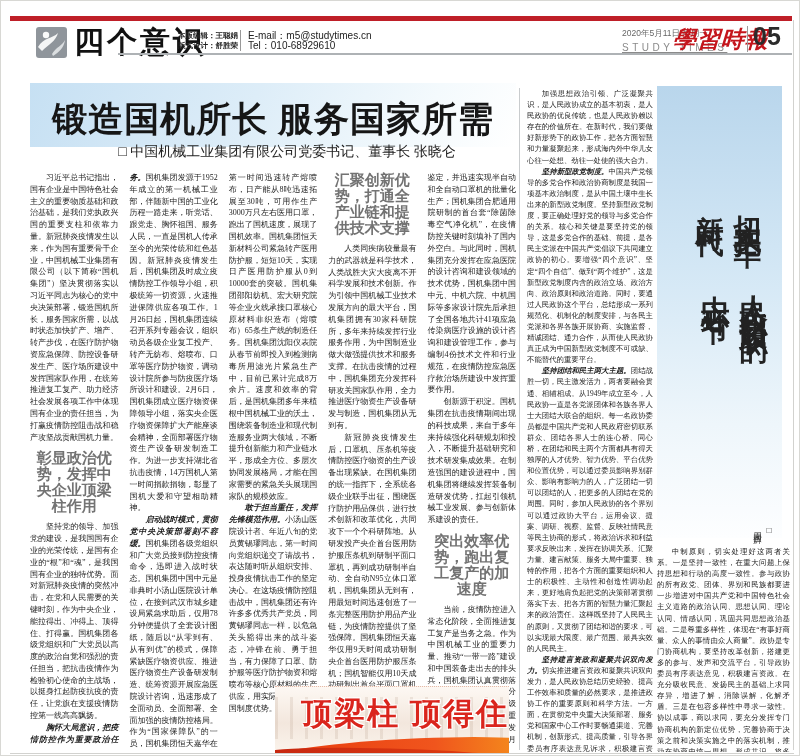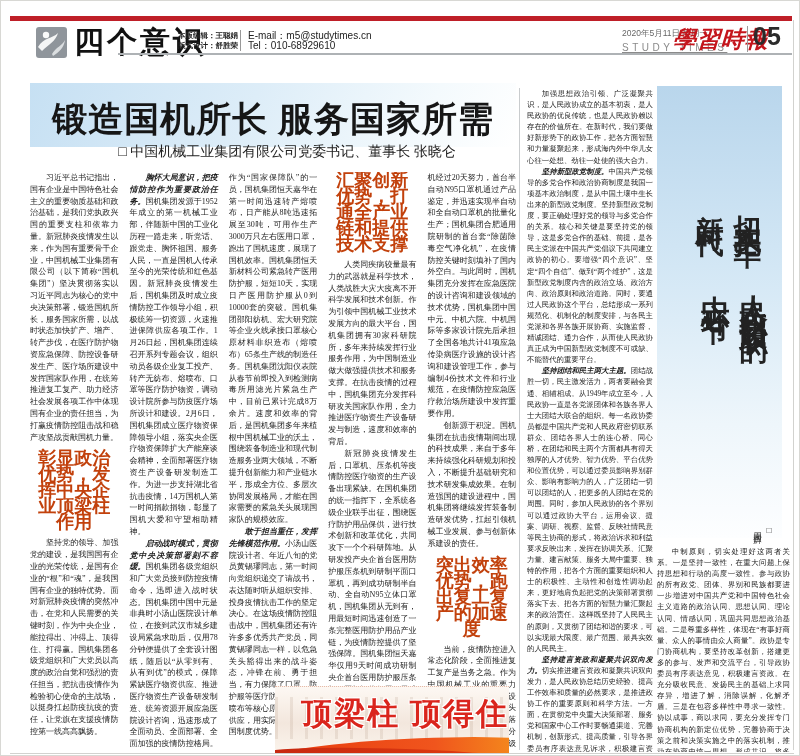--- a/index.html
+++ b/index.html
@@ -29,22 +29,22 @@
   
   .headline-box{position:absolute;left:30px;top:83px;width:486px;height:64px;
         background:linear-gradient(115deg,#c6e0f3 0%,#ddedf8 45%,#f4fafd 80%,#fff 100%);
         text-align:center;}
   .headline{margin-top:13px;font-size:35px;font-weight:bold;letter-spacing:1px;color:#161616;}
   .byline{margin-top:0;font-size:14px;color:#222;padding-left:28px;}
   .main-body{position:absolute;left:30px;top:172px;width:486px;height:580px;overflow:hidden;
         column-count:5;column-gap:11px;column-fill:auto;
         font-size:8px;line-height:11.8px;text-align:justify;}
   .main-body p{margin:0;text-indent:2em;}
-  .main-body h3{margin:7px 2px 7px 2px;font-size:18px;line-height:16px;text-align:center;
-        font-weight:bold;color:#c2410c;text-indent:0;}
+  .main-body h3{margin:7px 2px 7px 2px;font-size:15px;line-height:16px;text-align:center;
+        font-weight:bold;color:#737373;text-indent:0;}
   .lead{font-style:italic;font-weight:bold;}
   
   .art-box{position:absolute;left:275px;top:686px;width:234px;height:66px;overflow:hidden;
         background:linear-gradient(180deg,#fdf8f3 0%,#f3e7dd 55%,#fbf4ec 100%);
         border-top:1px dotted #e6b9a8;}
   .pillars{position:absolute;left:0;top:10px;width:100%;height:42px;opacity:.5;
         background:repeating-linear-gradient(90deg,rgba(168,140,118,.35) 0 3px,transparent 3px 15px);}
   .ribbon1{position:absolute;left:-20px;bottom:-16px;width:300px;height:30px;border-radius:50%;
         background:linear-gradient(90deg,#e7380d,#f0551d 60%,#f6a21c);transform:rotate(-3deg);}
   .ribbon2{position:absolute;left:-30px;bottom:-22px;width:320px;height:26px;border-radius:50%;
@@ -116,21 +116,21 @@
   </div>
 
   <div class="main-body">
       <p>习近平总书记指出，国有企业是中国特色社会主义的重要物质基础和政治基础，是我们党执政兴国的重要支柱和依靠力量。新冠肺炎疫情发生以来，作为国有重要骨干企业，中国机械工业集团有限公司（以下简称“国机集团”）坚决贯彻落实以习近平同志为核心的党中央决策部署，锻造国机所长，服务国家所需，以战时状态加快扩产、增产、转产步伐，在医疗防护物资应急保障、防控设备研发生产、医疗场所建设中发挥国家队作用，在统筹推进复工复产、助力经济社会发展各项工作中体现国有企业的责任担当，为打赢疫情防控阻击战和稳产攻坚战贡献国机力量。</p>
       <h3>彰显政治优势，发挥中央企业顶梁柱作用</h3>
       <p>坚持党的领导、加强党的建设，是我国国有企业的光荣传统，是国有企业的“根”和“魂”，是我国国有企业的独特优势。面对新冠肺炎疫情的突然冲击，在党和人民需要的关键时刻，作为中央企业，能拉得出、冲得上、顶得住、打得赢。国机集团各级党组织和广大党员以高度的政治自觉和强烈的责任担当，把抗击疫情作为检验初心使命的主战场，以挺身扛起防疫抗疫的责任，让党旗在支援疫情防控第一线高高飘扬。</p>
       <p><span class="lead">胸怀大局意识，把疫情防控作为重要政治任务。</span>国机集团发源于1952年成立的第一机械工业部，伴随新中国的工业化历程一路走来，听党话、跟党走、胸怀祖国、服务人民，一直是国机人传承至今的光荣传统和红色基因。新冠肺炎疫情发生后，国机集团及时成立疫情防控工作领导小组，积极统筹一切资源，火速推进保障供应各项工作。1月26日起，国机集团连续召开系列专题会议，组织动员各级企业复工投产、转产无纺布、熔喷布、口罩等医疗防护物资，调动设计院所参与防疫医疗场所设计和建设。2月6日，国机集团成立医疗物资保障领导小组，落实央企医疗物资保障扩大产能座谈会精神，全面部署医疗物资生产设备研发制造工作。为进一步支持湖北省抗击疫情，14万国机人第一时间捐款捐物，彰显了国机大爱和守望相助精神。</p>
       <p><span class="lead">启动战时模式，贯彻党中央决策部署刻不容缓。</span>国机集团各级党组织和广大党员接到防控疫情命令，迅即进入战时状态。国机集团中国中元是非典时小汤山医院设计单位，在接到武汉市城乡建设局紧急求助后，仅用78分钟便提供了全套设计图纸，随后以“从零到有、从有到优”的模式，保障紧缺医疗物资供应、推进医疗物资生产设备研发制造、统筹资源开展应急医院设计咨询，迅速形成了全面动员、全面部署、全面加强的疫情防控格局。作为“国家保障队”的一员，国机集团恒天嘉华在第一时间迅速转产熔喷布，日产能从8吨迅速拓展至30吨，可用作生产3000万只左右医用口罩，跑出了国机速度，展现了国机效率。国机集团恒天新材料公司紧急转产医用防护服，短短10天，实现日产医用防护服从0到10000套的突破。国机集团邵阳纺机、宏大研究院等企业火线承接口罩核心原材料非织造布（熔喷布）65条生产线的制造任务。国机集团沈阳仪表院从春节前即投入到检测病毒所用滤光片紧急生产中，目前已累计完成8万余片。速度和效率的背后，是国机集团多年来植根中国机械工业的沃土，围绕装备制造业和现代制造服务业两大领域，不断提升创新能力和产业链水平，形成全方位、多层次协同发展格局，才能在国家需要的紧急关头展现国家队的规模效应。</p>
       <p><span class="lead">敢于担当重任，发挥先锋模范作用。</span>小汤山医院设计者、年近八旬的党员黄锡璆同志，第一时间向党组织递交了请战书，表达随时听从组织安排、投身疫情抗击工作的坚定决心。在这场疫情防控阻击战中，国机集团还有许许多多优秀共产党员，同黄锡璆同志一样，以危急关头豁得出来的战斗姿态，冲锋在前、勇于担当，有力保障了口罩、防护服等医疗防护物资和熔喷布等核心原材料的生产供应，用实际行动彰显中国制度优势。</p>
       <h3>汇聚创新优势，打通全产业链和提供技术支撑</h3>
-      <p>人类同疾病较量最有力的武器就是科学技术，人类战胜大灾大疫离不开科学发展和技术创新。作为引领中国机械工业技术发展方向的最大平台，国机集团拥有30家科研院所，多年来持续发挥行业服务作用，为中国制造业做大做强提供技术和服务支撑。在抗击疫情的过程中，国机集团充分发挥科研攻关国家队作用，全力推进医疗物资生产设备研发与制造，速度和效率的背后。</p>
+      <p>人类同疾病较量最有力的武器就是科学技术，人类战胜大灾大疫离不开科学发展和技术创新。作为引领中国机械工业技术发展方向的最大平台，国机集团拥有30家科研院所，多年来持续发挥行业服务作用，为中国制造业做大做强提供技术和服务支撑。在抗击疫情的过程中，国机集团充分发挥科研攻关国家队作用，全力推进医疗物资生产设备研发与制造，国机集团从无到有。</p>
       <p>新冠肺炎疫情发生后，口罩机、压条机等疫情防控医疗物资的生产设备出现紧缺。在国机集团的统一指挥下，全系统各级企业联手出征，围绕医疗防护用品保供，进行技术创新和改革优化，共同攻下一个个科研阵地。从研发投产央企首台医用防护服压条机到研制平面口罩机，再到成功研制半自动、全自动N95立体口罩机，国机集团从无到有，用最短时间迅速创造了一条完整医用防护用品产业链，为疫情防控提供了坚强保障。国机集团恒天嘉华仅用9天时间成功研制央企首台医用防护服压条机；国机智能仅用10天成功研制出首台平面口罩机并完成压力测试，20天完成100台（套）口罩机生产任务；国机集团经纬纺机经过20天努力，首台半自动N95口罩机通过产品鉴定，并迅速实现半自动和全自动口罩机的批量化生产；国机集团合肥通用院研制的首台套“除菌除毒空气净化机”，在疫情防控关键时刻填补了国内外空白。与此同时，国机集团充分发挥在应急医院的设计咨询和建设领域的技术优势，国机集团中国中元、中机六院、中机国际等多家设计院先后承担了全国各地共计41项应急传染病医疗设施的设计咨询和建设管理工作，参与编制4份技术文件和行业规范，在疫情防控应急医疗救治场所建设中发挥重要作用。</p>
       <p>创新源于积淀。国机集团在抗击疫情期间出现的科技成果，来自于多年来持续强化科研规划和投入，不断提升基础研究和技术研发集成效果。在制造强国的建设进程中，国机集团将继续发挥装备制造研发优势，扛起引领机械工业发展、参与创新体系建设的责任。</p>
       <h3>突出效率优势，跑出复工复产的加速度</h3>
       <p>当前，疫情防控进入常态化阶段，全面推进复工复产是当务之急。作为中国机械工业的重要力量、推动“一带一路”建设和中国装备走出去的排头兵，国机集团认真贯彻落实“六稳”“六保”要求，分区分级精准有序推进各级企业复工复产，在支援重大项目建设、服务社会发展中发挥国机作用。2月10日，国机重装8万吨大型模锻压机正式恢复生产，重达16吨的国产大飞机C919最大起落架锻件主起外筒锻件第一模开锻；国机集团中国一拖农用机械产能从2月份的30%迅速恢复至3月份满负荷生产；国机集团中国农机院迅速完成第一批玉米免耕播种机的生产组装工作和马铃薯种植机的播前生产备货，全力保障春耕和粮食生产。</p>
     </div>
 
   <div class="art-box">
     <div class="pillars"></div>
     <div class="ribbon1"></div>
     <div class="ribbon2"></div>

